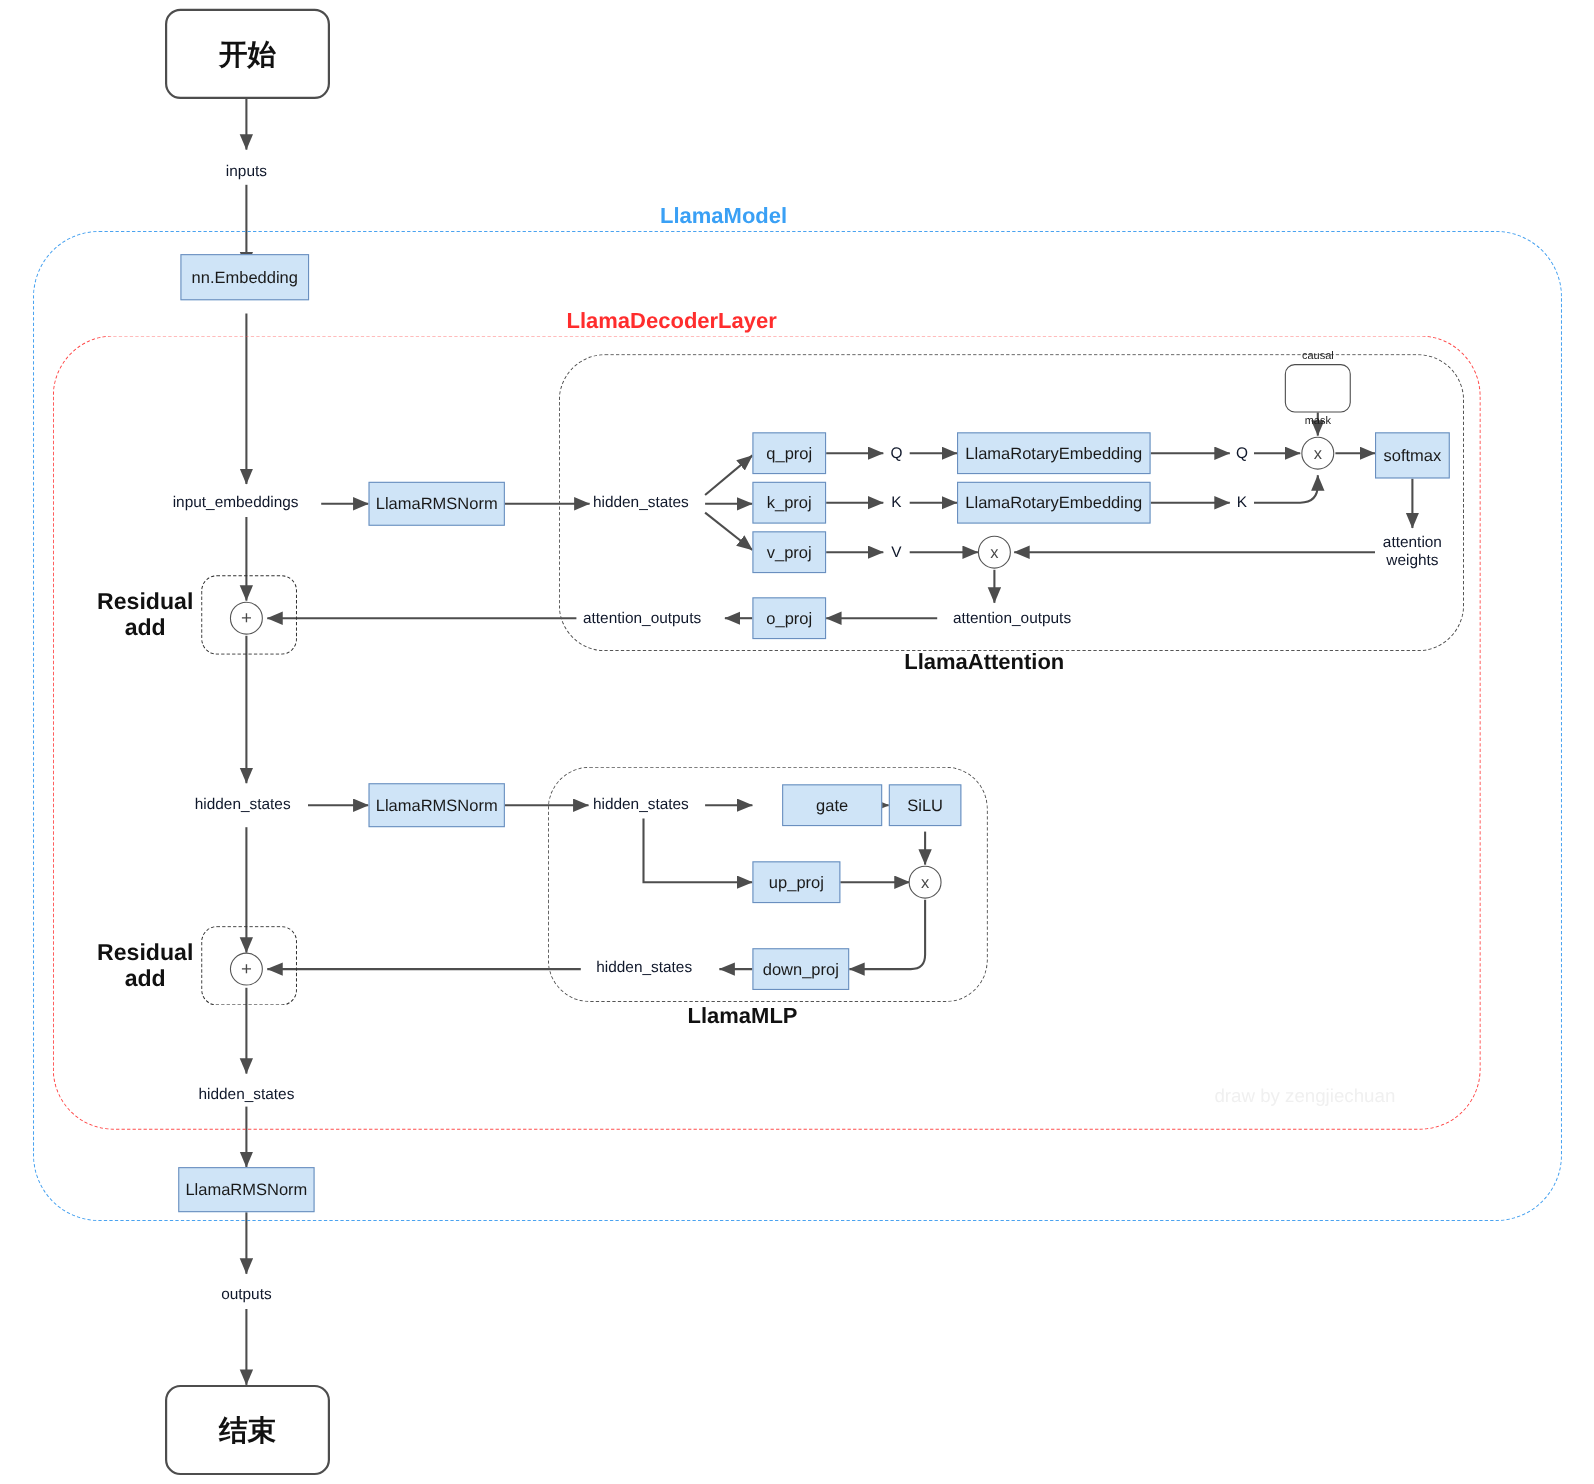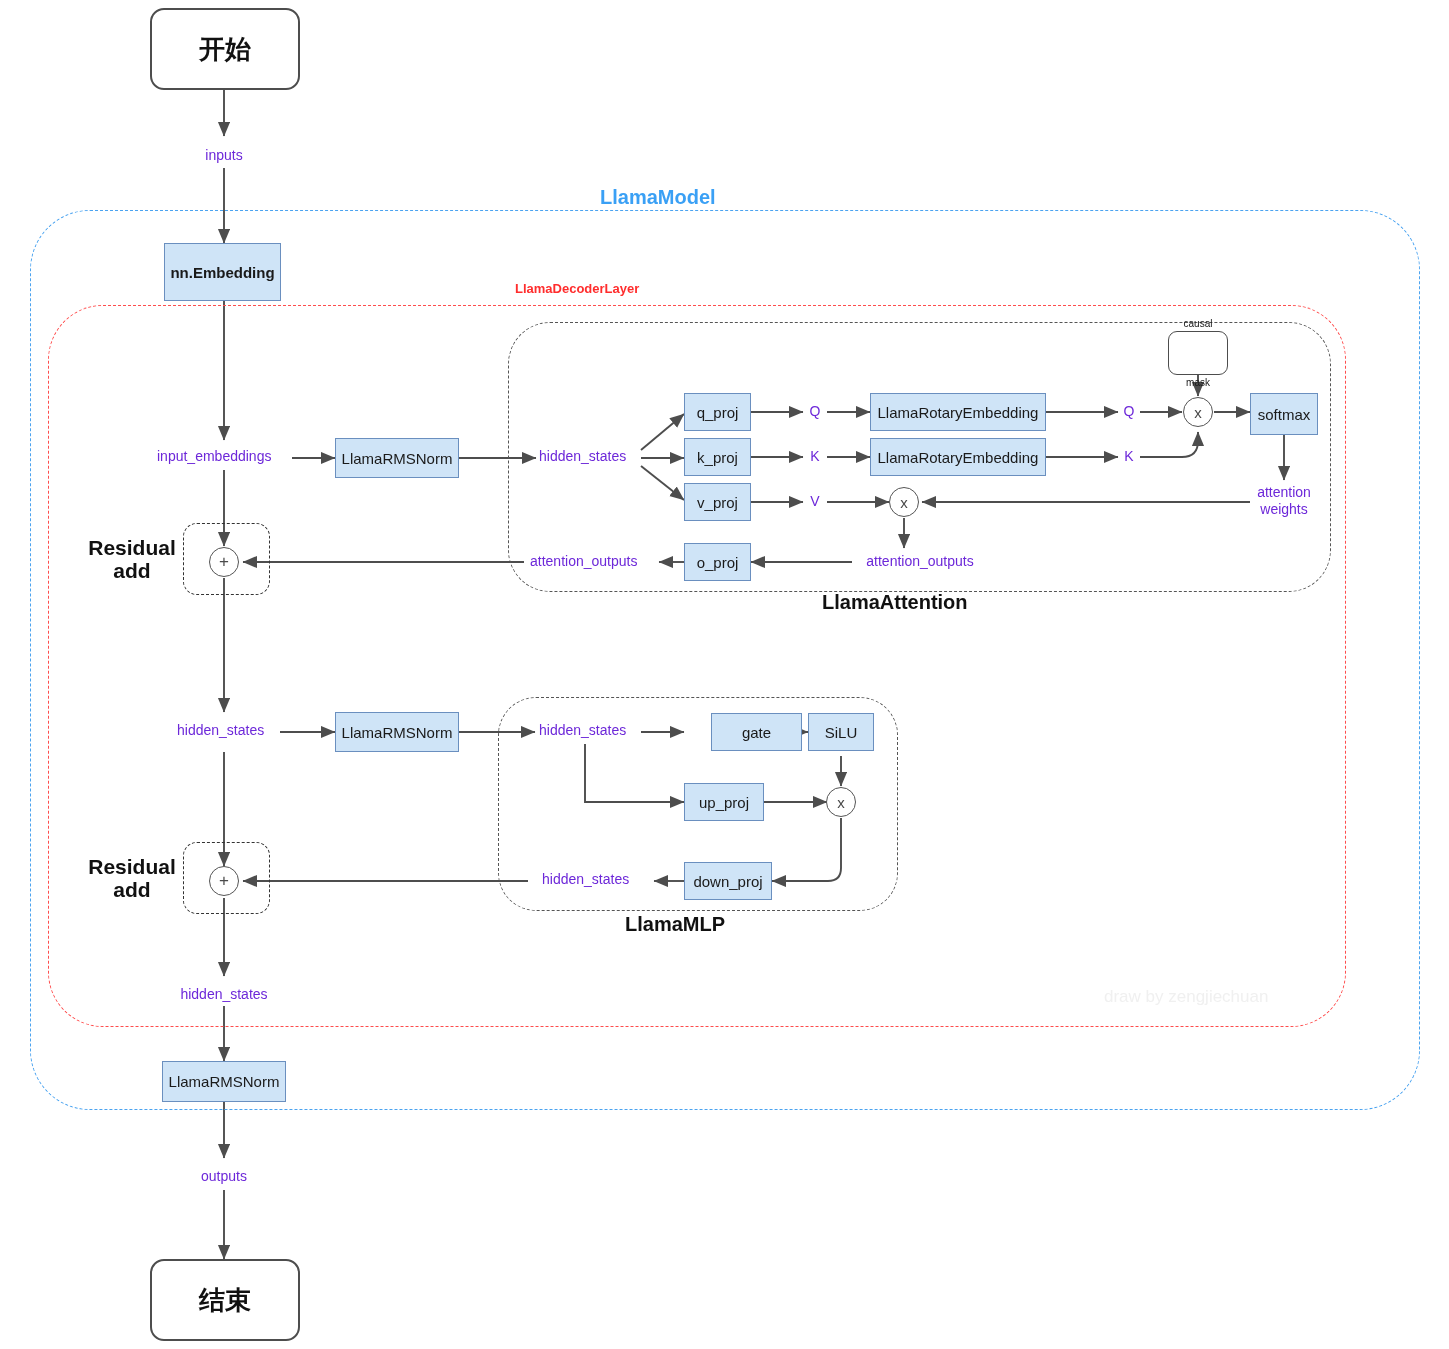--- a/index.html
+++ b/index.html
@@ -14,28 +14,28 @@
             font-size:26px;font-weight:bold;color:#111;}
 
   
   .proc{background:#cfe4f7;border:1.6px solid #6a8fbf;color:#1a1a1a;font-size:15px;}
 
   
   .mini{border:1.4px solid #4d4d4d;border-radius:9px;background:#fff;font-size:10px;
         color:#1a1a1a;line-height:1.15;flex-direction:column;gap:48px;}
 
   
-  .lbl{position:absolute;font-size:14px;color:#6d28d9;white-space:nowrap;}
+  .lbl{position:absolute;font-size:14px;color:#0f172a;white-space:nowrap;}
   .lbl.c{transform:translateX(-50%);}
   .lbl.two{line-height:1.18;text-align:center;}
 
   
   .grp-title{position:absolute;font-weight:bold;white-space:nowrap;}
   .grp-title.model{color:#3aa0f5;font-size:20px;}
-  .grp-title.decoder{color:#ff2d2d;font-size:13px;}
+  .grp-title.decoder{color:#ff2d2d;font-size:20px;}
   .grp-title.inner{color:#111;font-size:20px;}
 
   
   .grp{position:absolute;box-sizing:border-box;background:transparent;}
   .grp.model{border:1.8px dashed #4aa3f0;border-radius:60px;}
   .grp.decoder{border:1.8px dashed #ff4d4d;border-radius:55px;}
   .grp.attn{border:1.6px dashed #555;border-radius:42px;}
   .grp.mlp{border:1.6px dashed #555;border-radius:38px;}
   .grp.resid{border:1.6px dashed #333;border-radius:14px;}
 
@@ -173,21 +173,21 @@
   <div class="grp resid" style="left:183px;top:842px;width:87px;height:72px;"></div>
   <div class="resid-cap" style="left:82px;top:855px;width:100px;">
     <div>Residual</div>
     <div>add</div>
   </div>
   <div class="op plus" style="left:209px;top:866px;">+</div>
 
   <div class="node terminal" style="left:150px;top:1259px;width:150px;height:82px;">结束</div>
   <div class="node terminal" style="left:150px;top:8px;width:150px;height:82px;">开始</div>
 
-  <div class="node proc" style="left:164px;top:243px;width:117px;height:58px;font-weight:bold;">nn.Embedding</div>
+  <div class="node proc" style="left:164px;top:231px;width:117px;height:42px;">nn.Embedding</div>
 
   <div class="node proc" style="left:335px;top:438px;width:124px;height:40px;">LlamaRMSNorm</div>
   <div class="node proc" style="left:335px;top:712px;width:124px;height:40px;">LlamaRMSNorm</div>
   <div class="node proc" style="left:162px;top:1061px;width:124px;height:41px;">LlamaRMSNorm</div>
 
   <div class="node proc" style="left:684px;top:393px;width:67px;height:38px;">q_proj</div>
   <div class="node proc" style="left:684px;top:438px;width:67px;height:38px;">k_proj</div>
   <div class="node proc" style="left:684px;top:483px;width:67px;height:38px;">v_proj</div>
   <div class="node proc" style="left:684px;top:543px;width:67px;height:38px;">o_proj</div>
 

